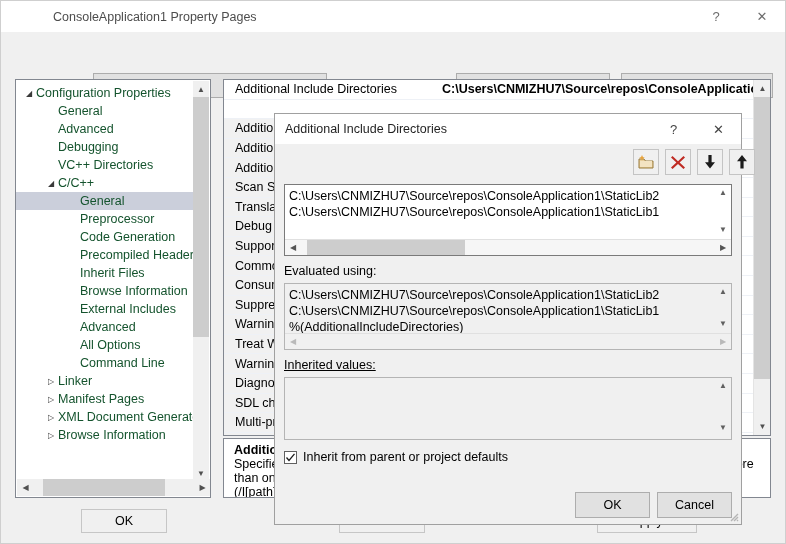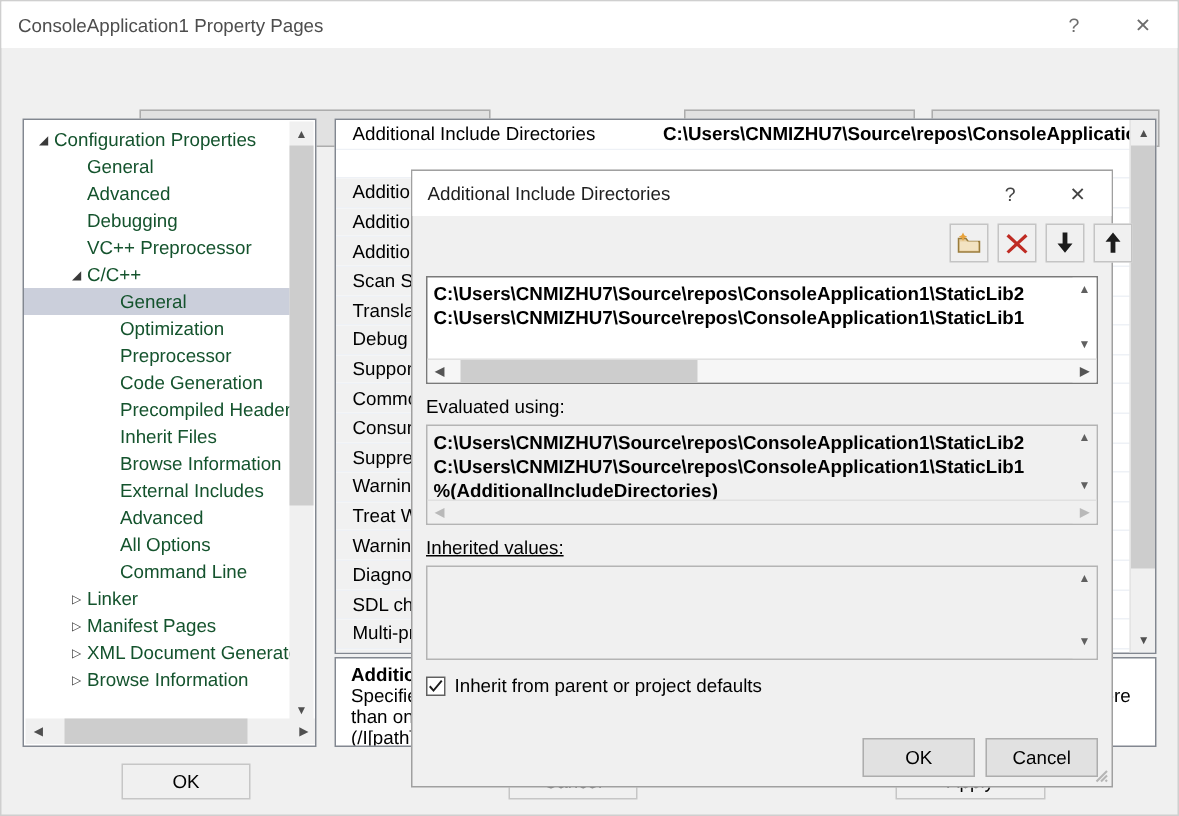--- a/index.html
+++ b/index.html
@@ -18,21 +18,21 @@
     position: absolute;
     left: 0; top: 0;
     width: 786px; height: 544px;
     background: #f0f0f0;
     border: 1px solid #cfcfcf;
   }
   #titlebar {
     position: absolute; left: 0; top: 0;
     width: 784px; height: 31px;
     background: #ffffff;
-    display: flex; align-items: center;
+    display: flex; align-items: center; padding-left: 41px;
   }
   #titlebar .title {
     margin-left: 11px;
     font-size: 12.5px;
     color: #4d4d4d;
   }
   .tb-btns { margin-left: auto; display: flex; height: 31px; }
   .tb-btn {
     width: 46px; height: 31px;
     display: flex; align-items: center; justify-content: center;
@@ -244,21 +244,20 @@
     background: #f0f0f0;
     border: 1px solid #c4c4c4;
     display: flex; align-items: center; justify-content: center;
   }
 
   .fieldbox {
     position: absolute;
     background: #ffffff;
     border: 1px solid #7a7a7a;
     overflow: hidden;
-    font-weight: bold;
   }
   .fieldbox.readonly { background: #f0f0f0; border-color: #b4b4b4; }
   .flines {
     position: absolute; left: 4px; top: 3px;
     right: 18px;
     font-size: 12.5px;
     line-height: 16px;
     white-space: nowrap;
   }
   .vsb {
@@ -357,33 +356,29 @@
         <div class="tnode">
           <span class="glyph" style="margin-left: 28px;"></span>
           <span class="tlabel">Advanced</span>
         </div>
         <div class="tnode">
           <span class="glyph" style="margin-left: 28px;"></span>
           <span class="tlabel">Debugging</span>
         </div>
         <div class="tnode">
           <span class="glyph" style="margin-left: 28px;"></span>
-          <span class="tlabel">VC++ Preprocessor</span>
+          <span class="tlabel">VC++ Directories</span>
         </div>
         <div class="tnode">
           <span class="glyph" style="margin-left: 28px;">◢</span>
           <span class="tlabel">C/C++</span>
         </div>
         <div class="tnode sel">
           <span class="glyph" style="margin-left: 50px;"></span>
           <span class="tlabel">General</span>
-        </div>
-        <div class="tnode">
-          <span class="glyph" style="margin-left: 50px;"></span>
-          <span class="tlabel">Optimization</span>
         </div>
         <div class="tnode">
           <span class="glyph" style="margin-left: 50px;"></span>
           <span class="tlabel">Preprocessor</span>
         </div>
         <div class="tnode">
           <span class="glyph" style="margin-left: 50px;"></span>
           <span class="tlabel">Code Generation</span>
         </div>
         <div class="tnode">

